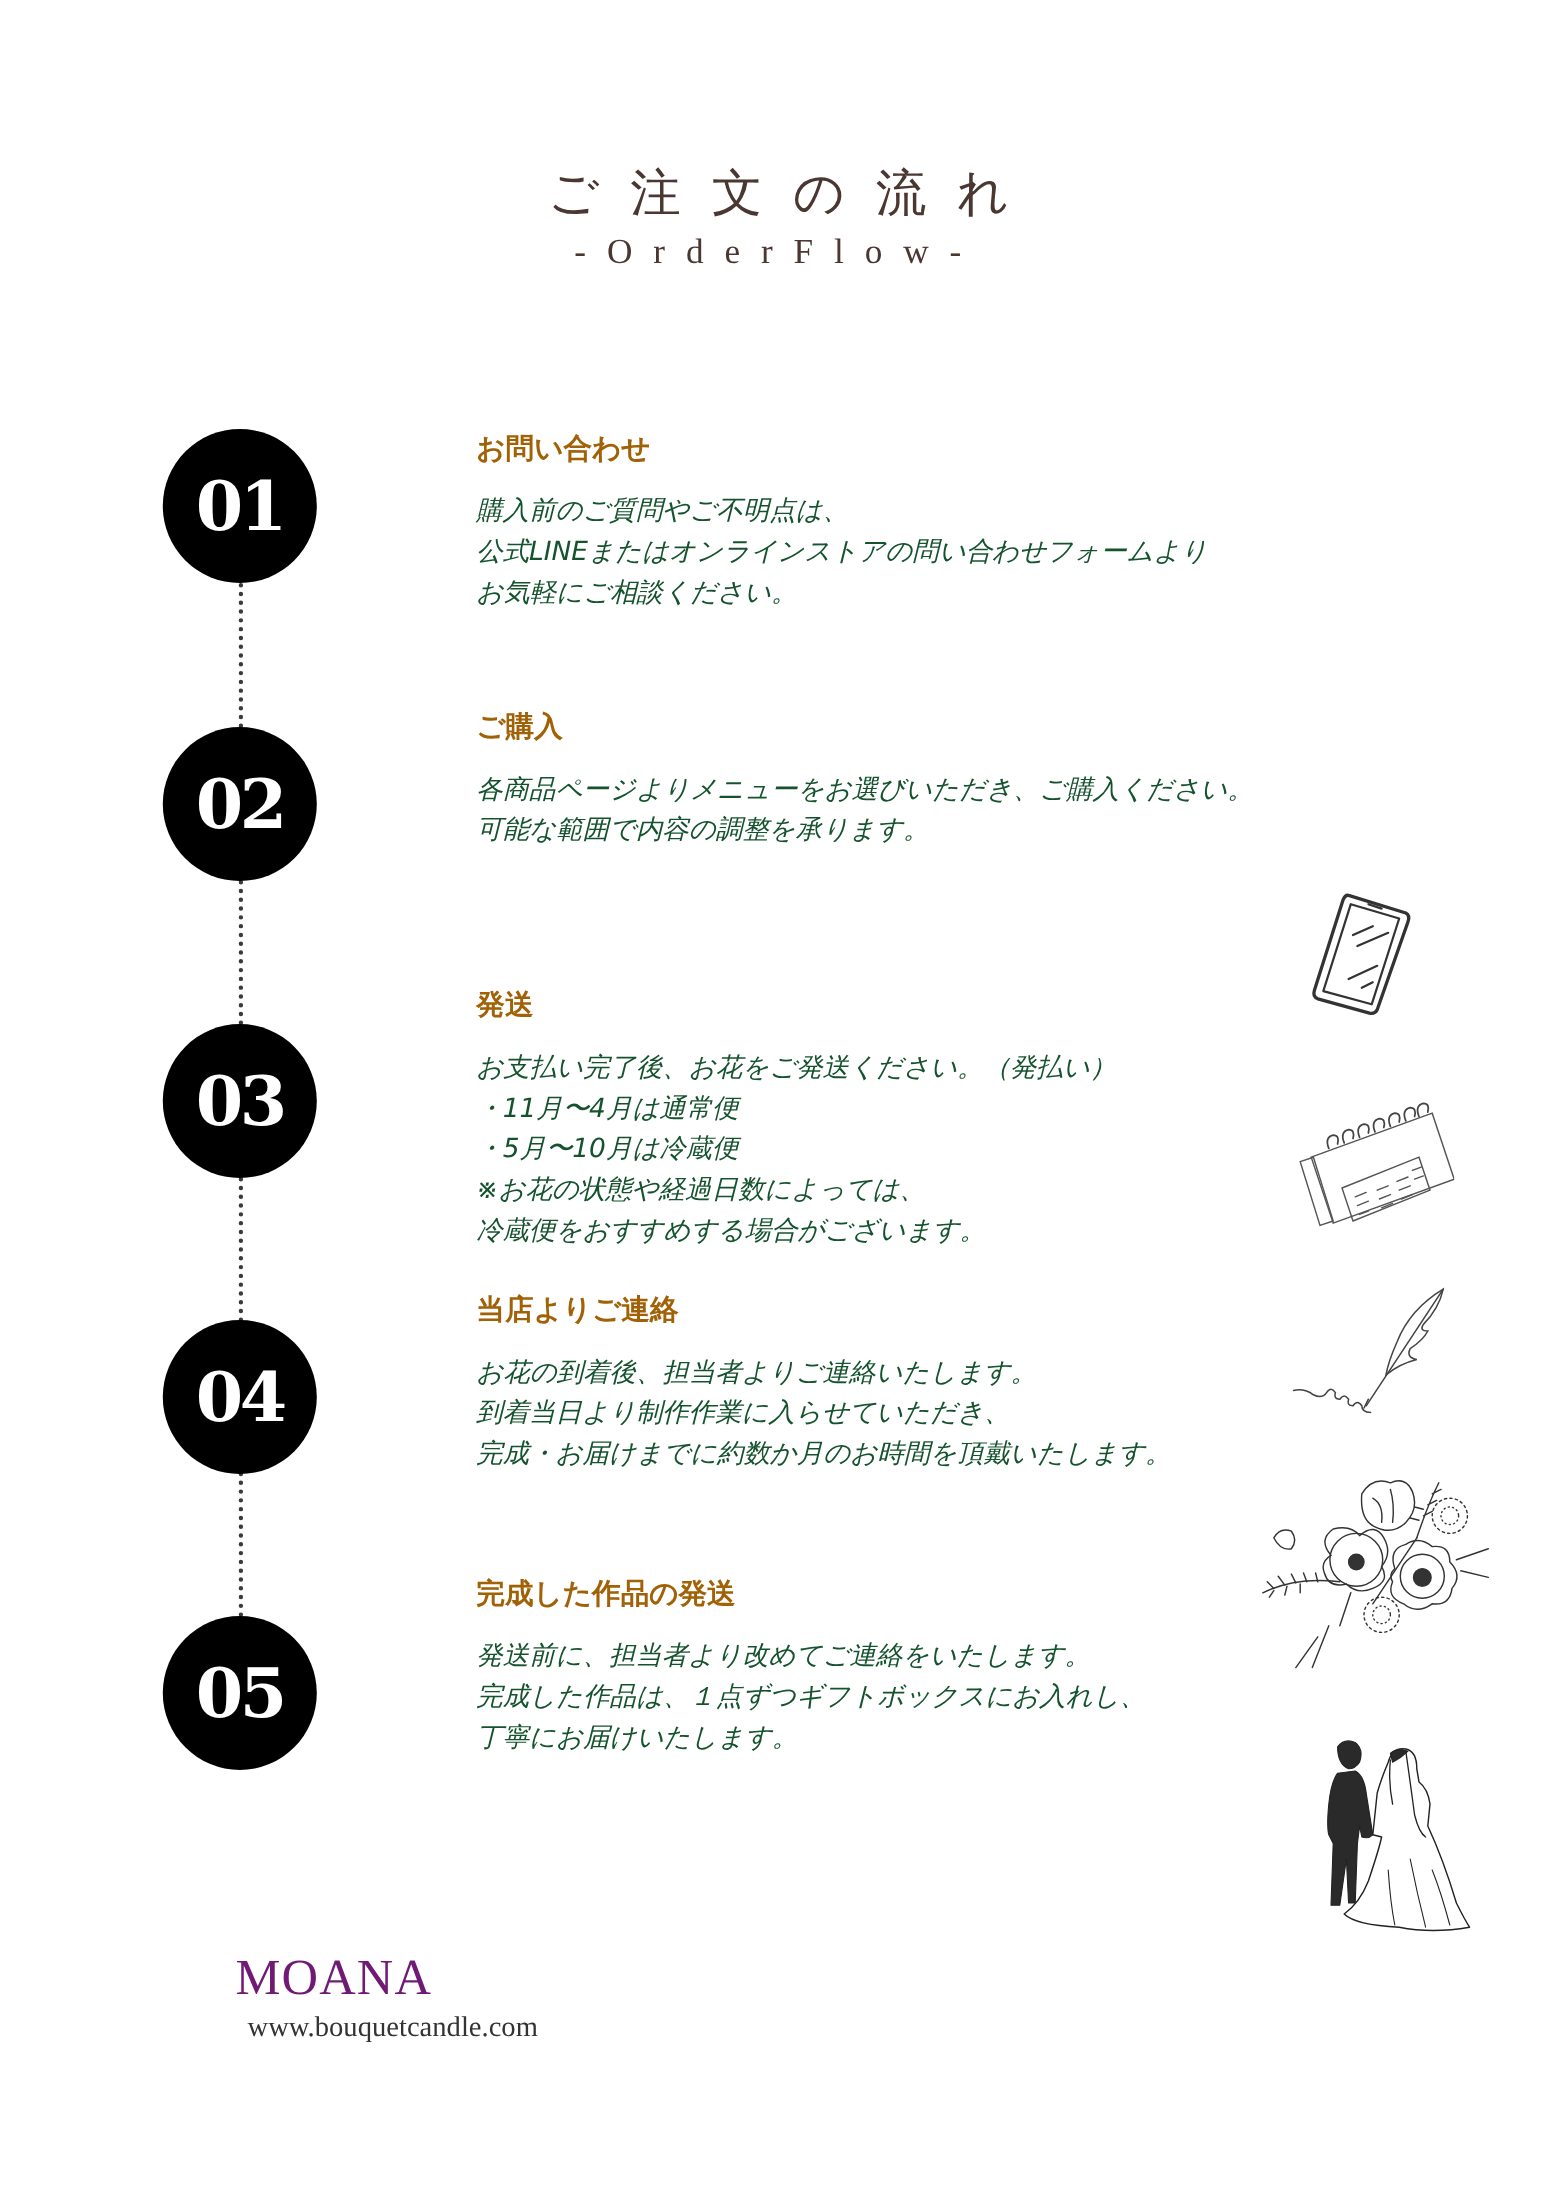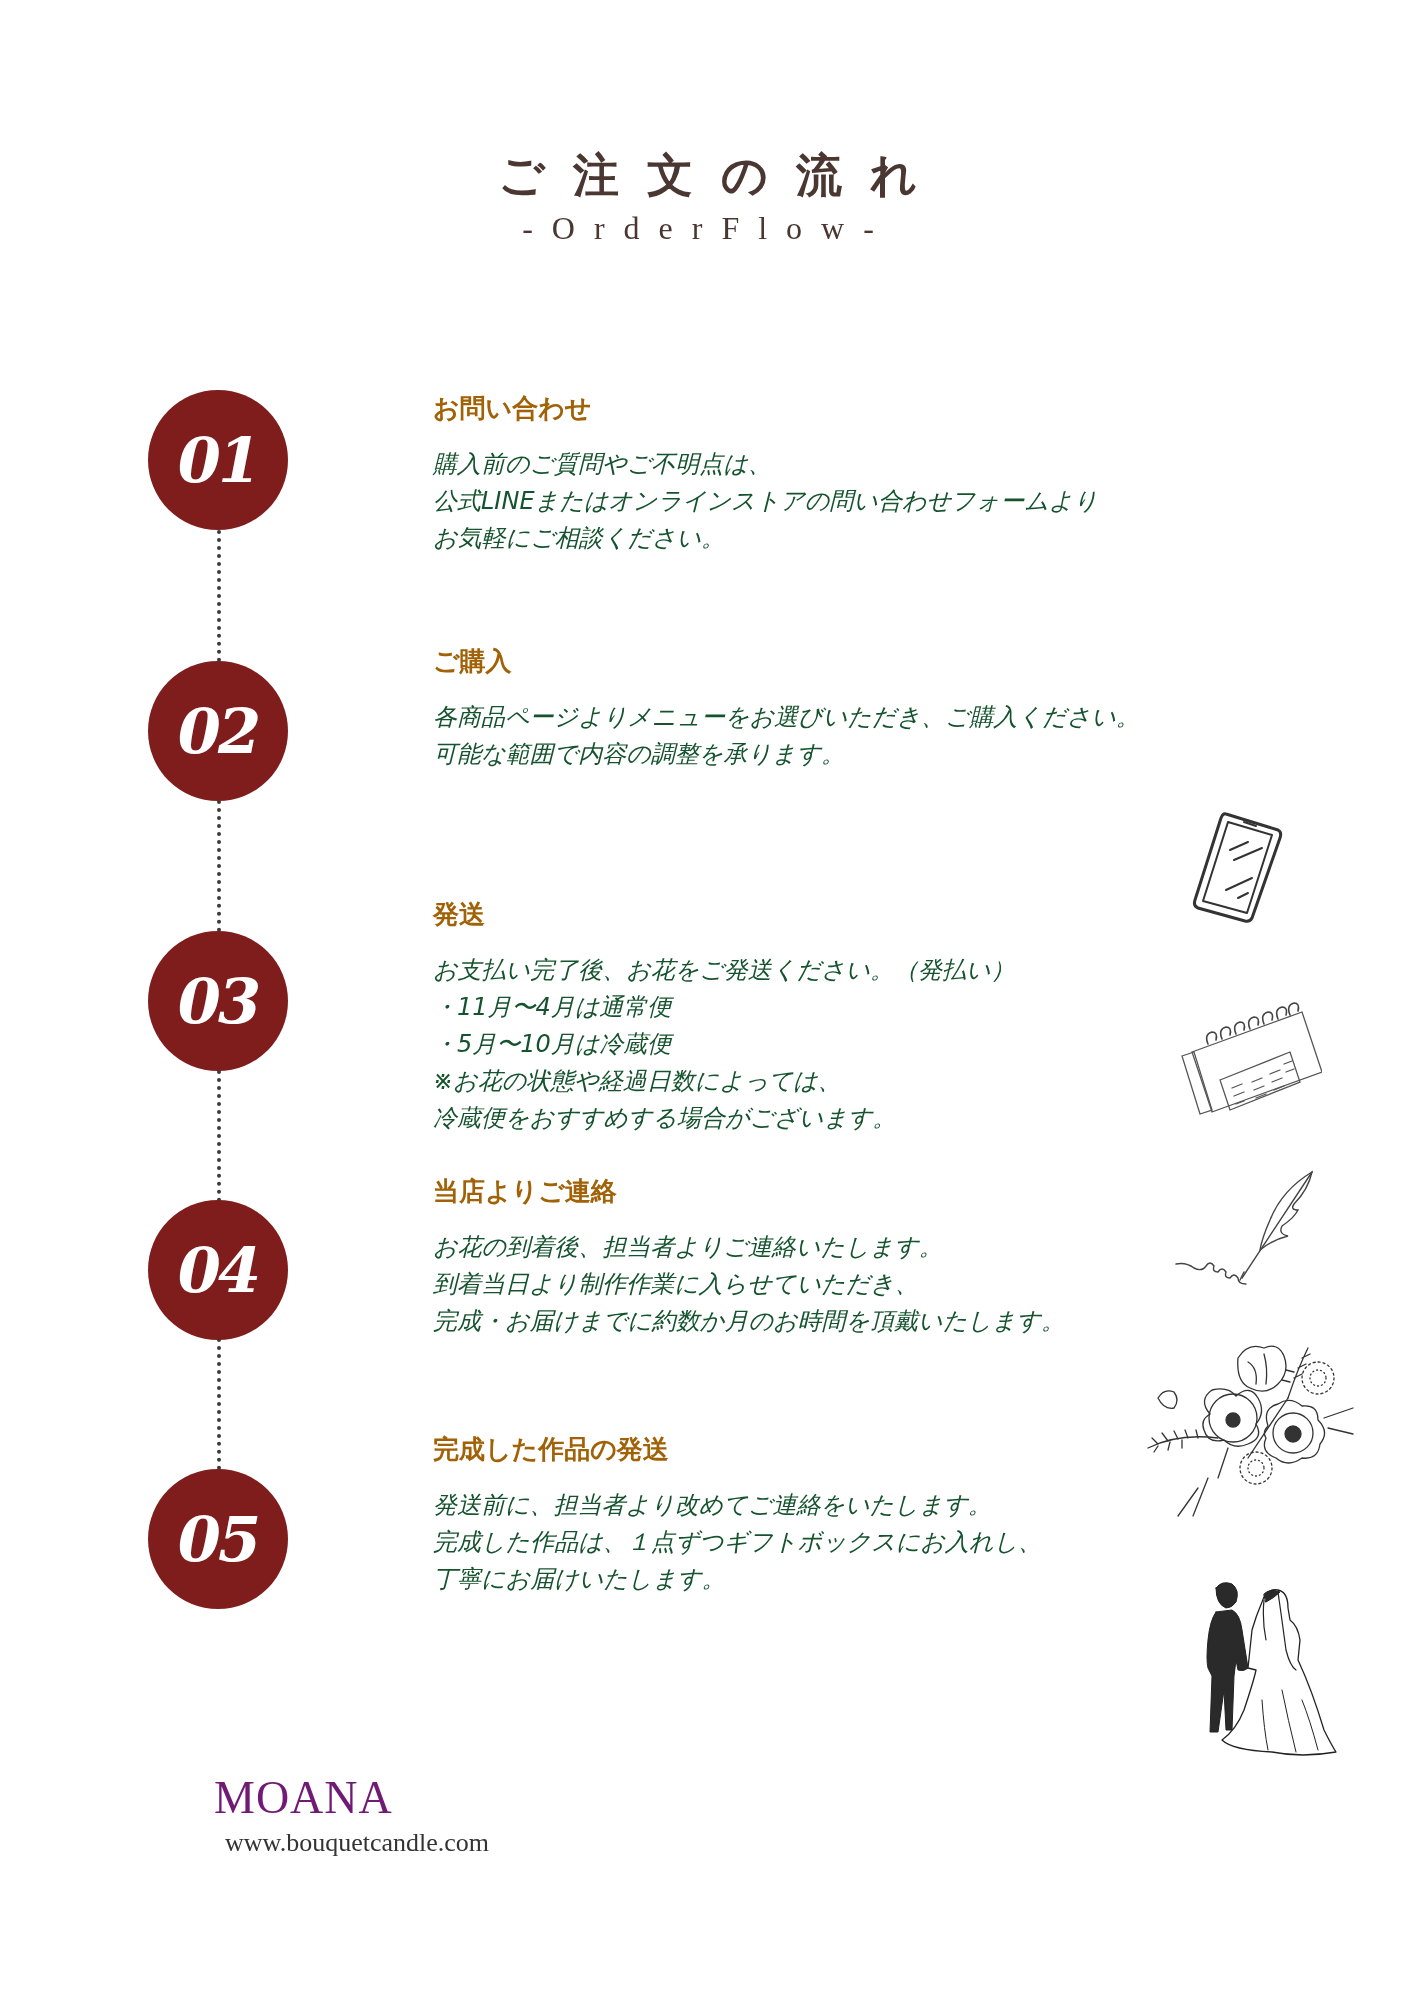--- a/index.html
+++ b/index.html
@@ -1,28 +1,28 @@
 <!DOCTYPE html>
 <html><head>
 <meta charset="utf-8">
 <style>
   html, body { margin: 0; padding: 0; background: #ffffff; }
   body { width: 1415px; height: 2000px; position: relative; overflow: hidden; font-family: "DejaVu Sans", sans-serif; color: #333333; }
 
   .title { position: absolute; left: 0; width: 1415px; top: 140px; text-align: center;
-           font-family: "DejaVu Serif", serif; font-weight: bold; font-size: 46px;
+           font-family: "DejaVu Serif", serif; font-weight: normal; font-size: 46px;
            letter-spacing: 28px; color: #4b3732; padding-left: 28px; box-sizing: border-box; line-height: 70px; }
   .subtitle { position: absolute; left: 0; width: 1415px; top: 208px; text-align: center;
               font-family: "Liberation Serif", serif; font-size: 32px; letter-spacing: 19px;
               color: #4b3732; box-sizing: border-box; line-height: 40px; }
 
   .timeline-line { position: absolute; left: 217px; width: 0; border-left: 4px dotted #3a3a3a; }
 
   .step-circle { position: absolute; left: 148px; width: 140px; height: 140px; border-radius: 50%;
-                 background: #7f1d1d; display: flex; align-items: center; justify-content: center; font-style: italic; }
+                 background: #000000; display: flex; align-items: center; justify-content: center; }
   .step-num { font-family: "DejaVu Serif", serif; font-weight: bold; color: #ffffff; font-size: 62px;
               letter-spacing: -3px; line-height: 1; margin-top: 2px; }
 
   .step-content { position: absolute; left: 433px; width: 820px; }
   .step-heading { font-family: "DejaVu Sans", sans-serif; font-weight: bold; font-size: 26px; color: #a16207;
                   line-height: 36px; margin: 0 0 20px 0; }
   .step-body { font-size: 24px; line-height: 37px; color: #14532d; font-style: italic; }
   .step-body div { white-space: nowrap; }
 
   .deco { position: absolute; }

